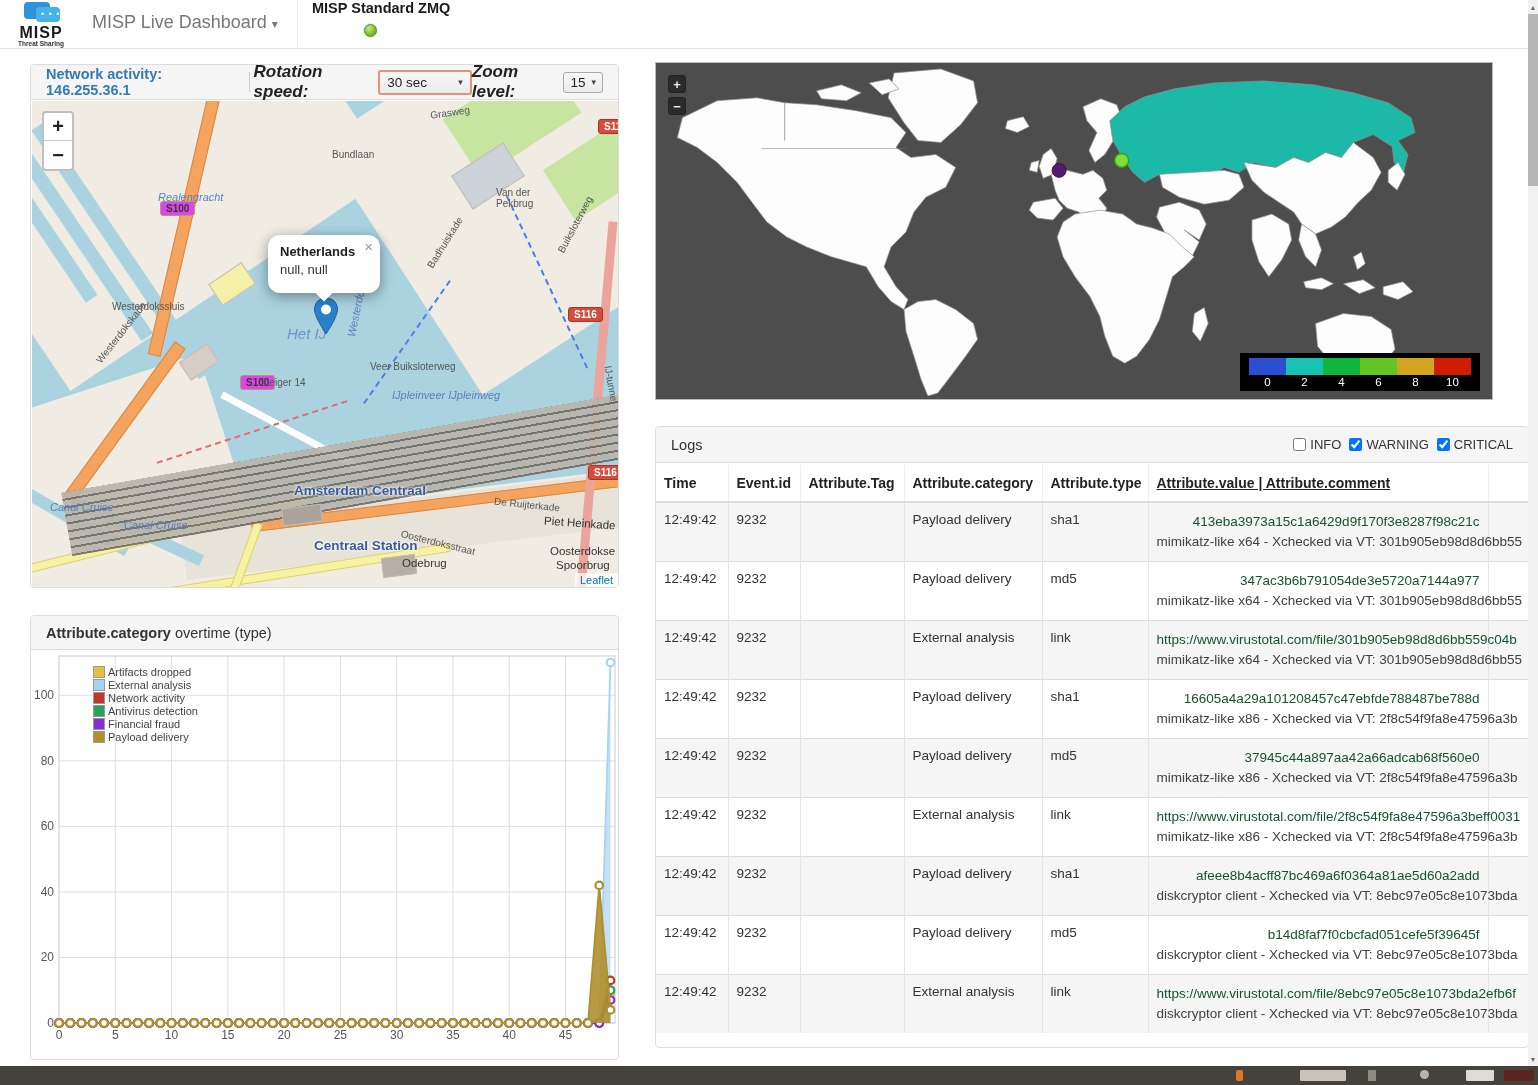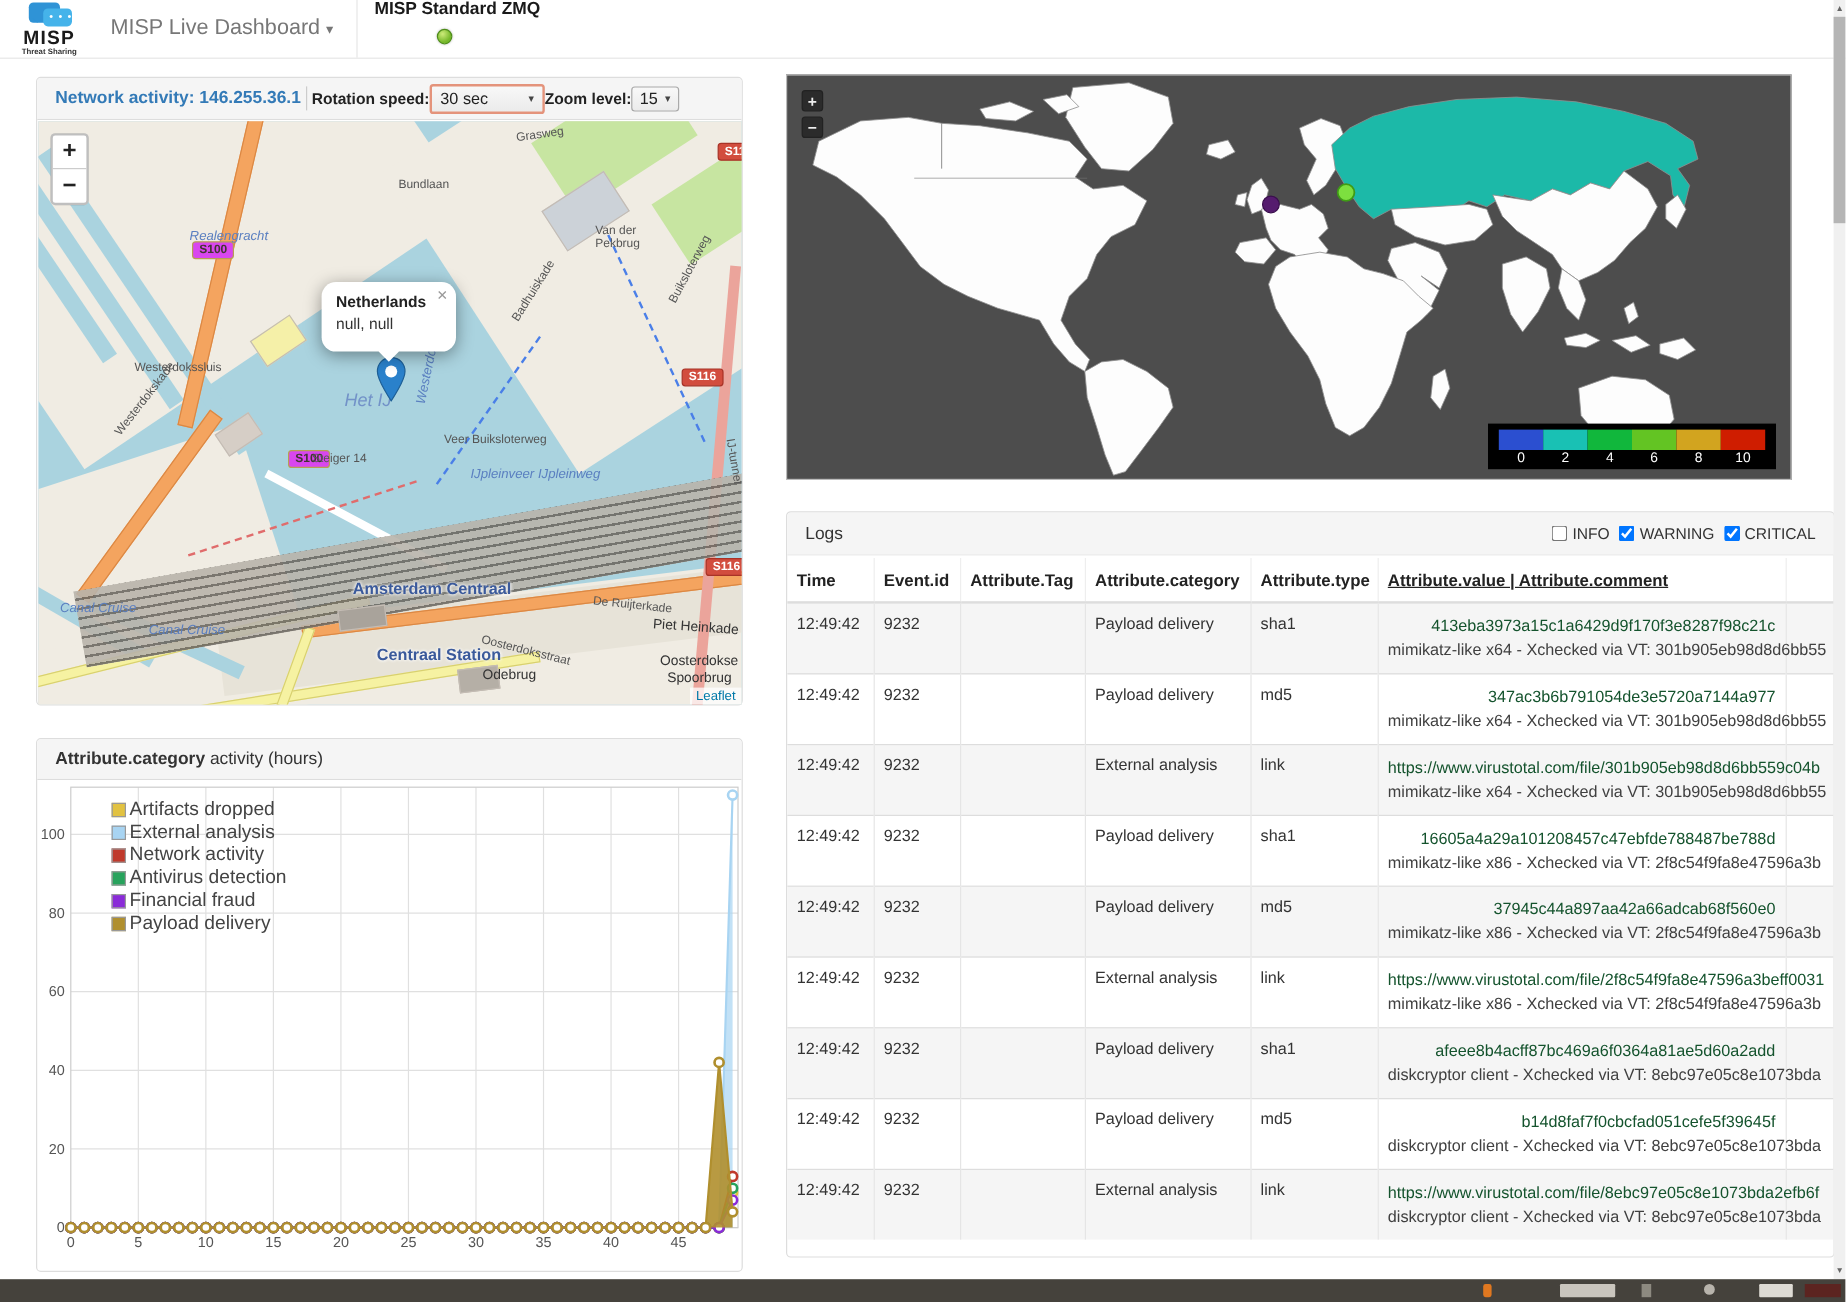--- a/index.html
+++ b/index.html
@@ -27,21 +27,21 @@
              border:1px solid #4e8c1a; box-shadow:0 0 2px rgba(0,0,0,.3); }
   
   .panel { position:absolute; border:1px solid #ddd; border-radius:4px; background:#fff; }
   .panel-heading { display:flex; align-items:center; background:#f5f5f5; border-bottom:1px solid #ddd;
                    border-radius:3px 3px 0 0; padding:0 15px; font-size:14.5px; color:#333; }
   
   #network-panel { left:30px; top:64px; width:589px; height:524px; }
   #network-panel .panel-heading { height:35px; }
   .net-title { color:#337ab7; font-weight:bold; font-size:14.5px; }
   .head-sep { width:1px; height:20px; background:#ccc; margin:0 4px; }
-  .opt-label { font-weight:bold; font-size:13px; color:#222; }
+  .opt-label { font-style:italic; font-weight:bold; font-size:17px; color:#222; }
   .sel { display:inline-flex; align-items:center; justify-content:space-between; cursor:pointer;
          background:linear-gradient(#f8f8f8,#ebebeb); font-size:13.5px; color:#222; }
   .sel .arrow { font-size:9px; color:#444; margin-left:6px; }
   .sel-rot { width:96px; padding:3px 7px; border:2px solid #e4937b; border-radius:3px; }
   .sel-zoom { padding:2px 6px; border:1px solid #a9a9a9; border-radius:3px; }
   
   .lmap { position:absolute; left:1px; top:36px; width:586px; height:486px; overflow:hidden; background:#aad3df; cursor:grab; }
   .lmap .layer { position:absolute; }
   .land { background:#f0ece3; }
   .green { background:#c7e5a1; }
@@ -75,21 +75,21 @@
   .popup-body { font-size:13px; color:#333; margin-top:3px; }
   .popup-close { position:absolute; right:7px; top:3px; font-size:15px; color:#9a9a9a; cursor:pointer; }
   .popup-tail { position:absolute; left:50px; bottom:-6px; width:12px; height:12px; background:#fff; transform:rotate(45deg); }
   
   #chart-panel { left:30px; top:615px; width:589px; height:445px; }
   #chart-panel .panel-heading { height:34px; }
   .chart-body { position:relative; width:587px; height:409px; }
   .chart-legend { position:absolute; left:62px; top:16px; z-index:5; }
   .chart-legend .li { display:flex; align-items:center; margin-bottom:1px; }
   .chart-legend .sw { width:12px; height:12px; border:1px solid #999; margin-right:3px; }
-  .chart-legend .nm { font-size:16px; color:#444; }
+  .chart-legend .nm { font-size:11px; color:#444; }
   
   #world-map { position:absolute; left:655px; top:62px; width:838px; height:338px; background:#4d4d4d; border:1px solid #bbb; cursor:pointer; }
   #world-map svg { position:absolute; left:0; top:0; }
   .wm-zoom { position:absolute; left:12px; top:12px; z-index:5; }
   .wm-btn { width:18px; height:18px; margin-bottom:4px; background:#2b2b2b; color:#eee; border:1px solid #222; border-radius:3px;
             display:flex; align-items:center; justify-content:center; font-size:13px; font-weight:bold; cursor:pointer; }
   .wm-scale { position:absolute; right:12px; bottom:8px; background:#000; padding:5px 9px 3px; z-index:5; }
   .wm-scale-colors { display:flex; }
   .wm-scale-colors div { width:37px; height:17px; }
   .wm-scale-ticks { display:flex; }
@@ -236,21 +236,21 @@
       <div class="popup-close">×</div>
       <div class="popup-title">Netherlands</div>
       <div class="popup-body">null, null</div>
       <div class="popup-tail"></div>
     </div>
   </div>
 </div>
 
 <div class="panel" id="chart-panel">
   <div class="panel-heading">
-    <span><b>Attribute.category</b><span> activity (hours)</span></span>
+    <span><b>Attribute.category</b><span> overtime (type)</span></span>
   </div>
   <div class="chart-body">
     <div class="chart-legend" id="chart-legend">
         <div class="li">
           <div class="sw" style="background: rgb(226, 194, 64);"></div>
           <div class="nm">Artifacts dropped</div>
         </div>
         <div class="li">
           <div class="sw" style="background: rgb(168, 212, 242);"></div>
           <div class="nm">External analysis</div>

